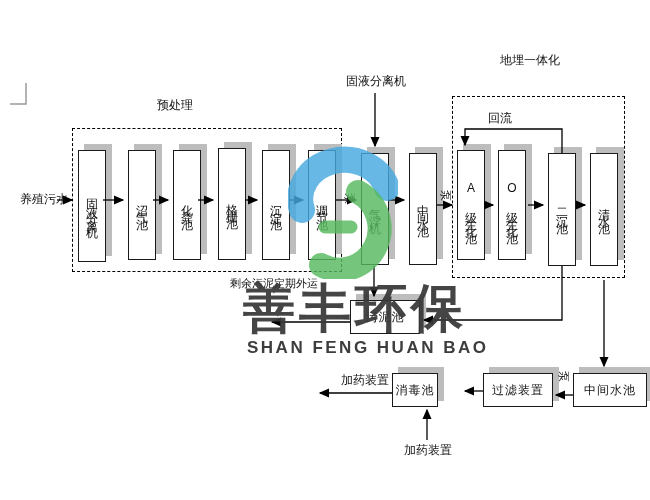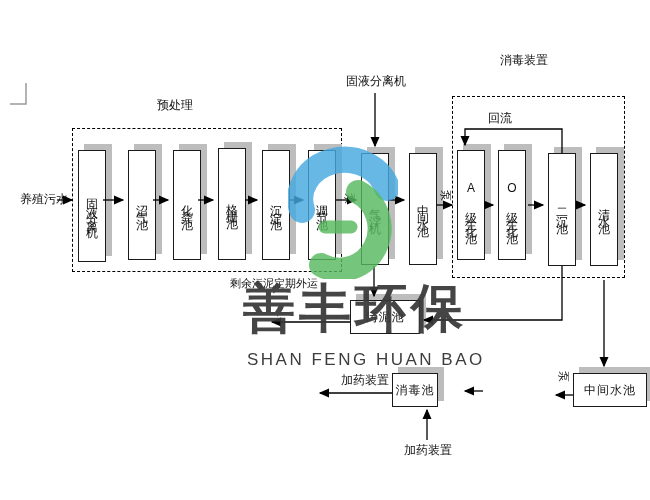--- a/index.html
+++ b/index.html
@@ -27,36 +27,36 @@
   .pump{position:absolute;font-size:11px;z-index:3;transform:rotate(90deg);transform-origin:center;}
   
   svg.connectors{position:absolute;left:0;top:0;z-index:2;pointer-events:none;}
   
   #watermark{position:absolute;left:0;top:0;width:650px;height:500px;z-index:4;pointer-events:none;padding-left:28px;}
   #wm-cn{
     position:absolute;left:243px;top:280px;width:200px;font-size:52px;font-weight:900;
     letter-spacing:4px;color:#383838;opacity:.93;white-space:nowrap;line-height:1.1;
   }
   #wm-en{
-    position:absolute;left:247px;top:350px;font-size:17px;font-weight:400;
+    position:absolute;left:247px;top:338px;font-size:17px;font-weight:700;
     letter-spacing:2.5px;color:#333;opacity:.95;white-space:nowrap;
   }
   #logo{position:absolute;left:288px;top:134px;}
 </style>
 </head>
 <body>
 
 <div id="canvas">
 
   <div class="dashed" style="left:72px;top:128px;width:270px;height:144px"></div>
   <div class="dashed" style="left:452px;top:96px;width:173px;height:182px"></div>
 
   <div class="lbl" style="left:157px;top:97px">预处理</div>
   <div class="lbl" style="left:346px;top:73px">固液分离机</div>
-  <div class="lbl" style="left:500px;top:52px">消毒装置</div>
+  <div class="lbl" style="left:500px;top:52px">地埋一体化</div>
   <div class="lbl" style="left:488px;top:110px">回流</div>
   <div class="lbl" style="left:20px;top:191px">养殖污水</div>
   <div class="lbl" style="left:230px;top:276px;font-size:11px">剩余污泥定期外运</div>
   <div class="lbl" style="left:341px;top:372px">加药装置</div>
   <div class="lbl" style="left:404px;top:442px">加药装置</div>
 
   <div class="pump" style="left:344px;top:191px">泵</div>
   <div class="pump" style="left:440px;top:188px">泵</div>
   <div class="pump" style="left:558px;top:369px">泵</div>
 
@@ -96,20 +96,23 @@
   <div class="vbox" style="left:590px;top:153px;height:113px">
       <span>清水池</span>
     </div>
 
   <div class="hbox" style="left:350px;top:300px;width:70px">
       <span>污泥池</span>
     </div>
   <div class="hbox" style="left:392px;top:373px;width:46px">
       <span>消毒池</span>
     </div>
+  <div class="hbox" style="left:483px;top:373px;width:70px">
+      <span>过滤装置</span>
+    </div>
   <div class="hbox" style="left:573px;top:373px;width:74px">
       <span>中间水池</span>
     </div>
 
   <svg class="connectors" width="650" height="500">
     <defs>
       <marker id="ah" markerWidth="9" markerHeight="8" refX="7" refY="3.5" orient="auto">
         <path d="M0,0 L8,3.5 L0,7 Z" fill="#000"></path>
       </marker>
     </defs>

